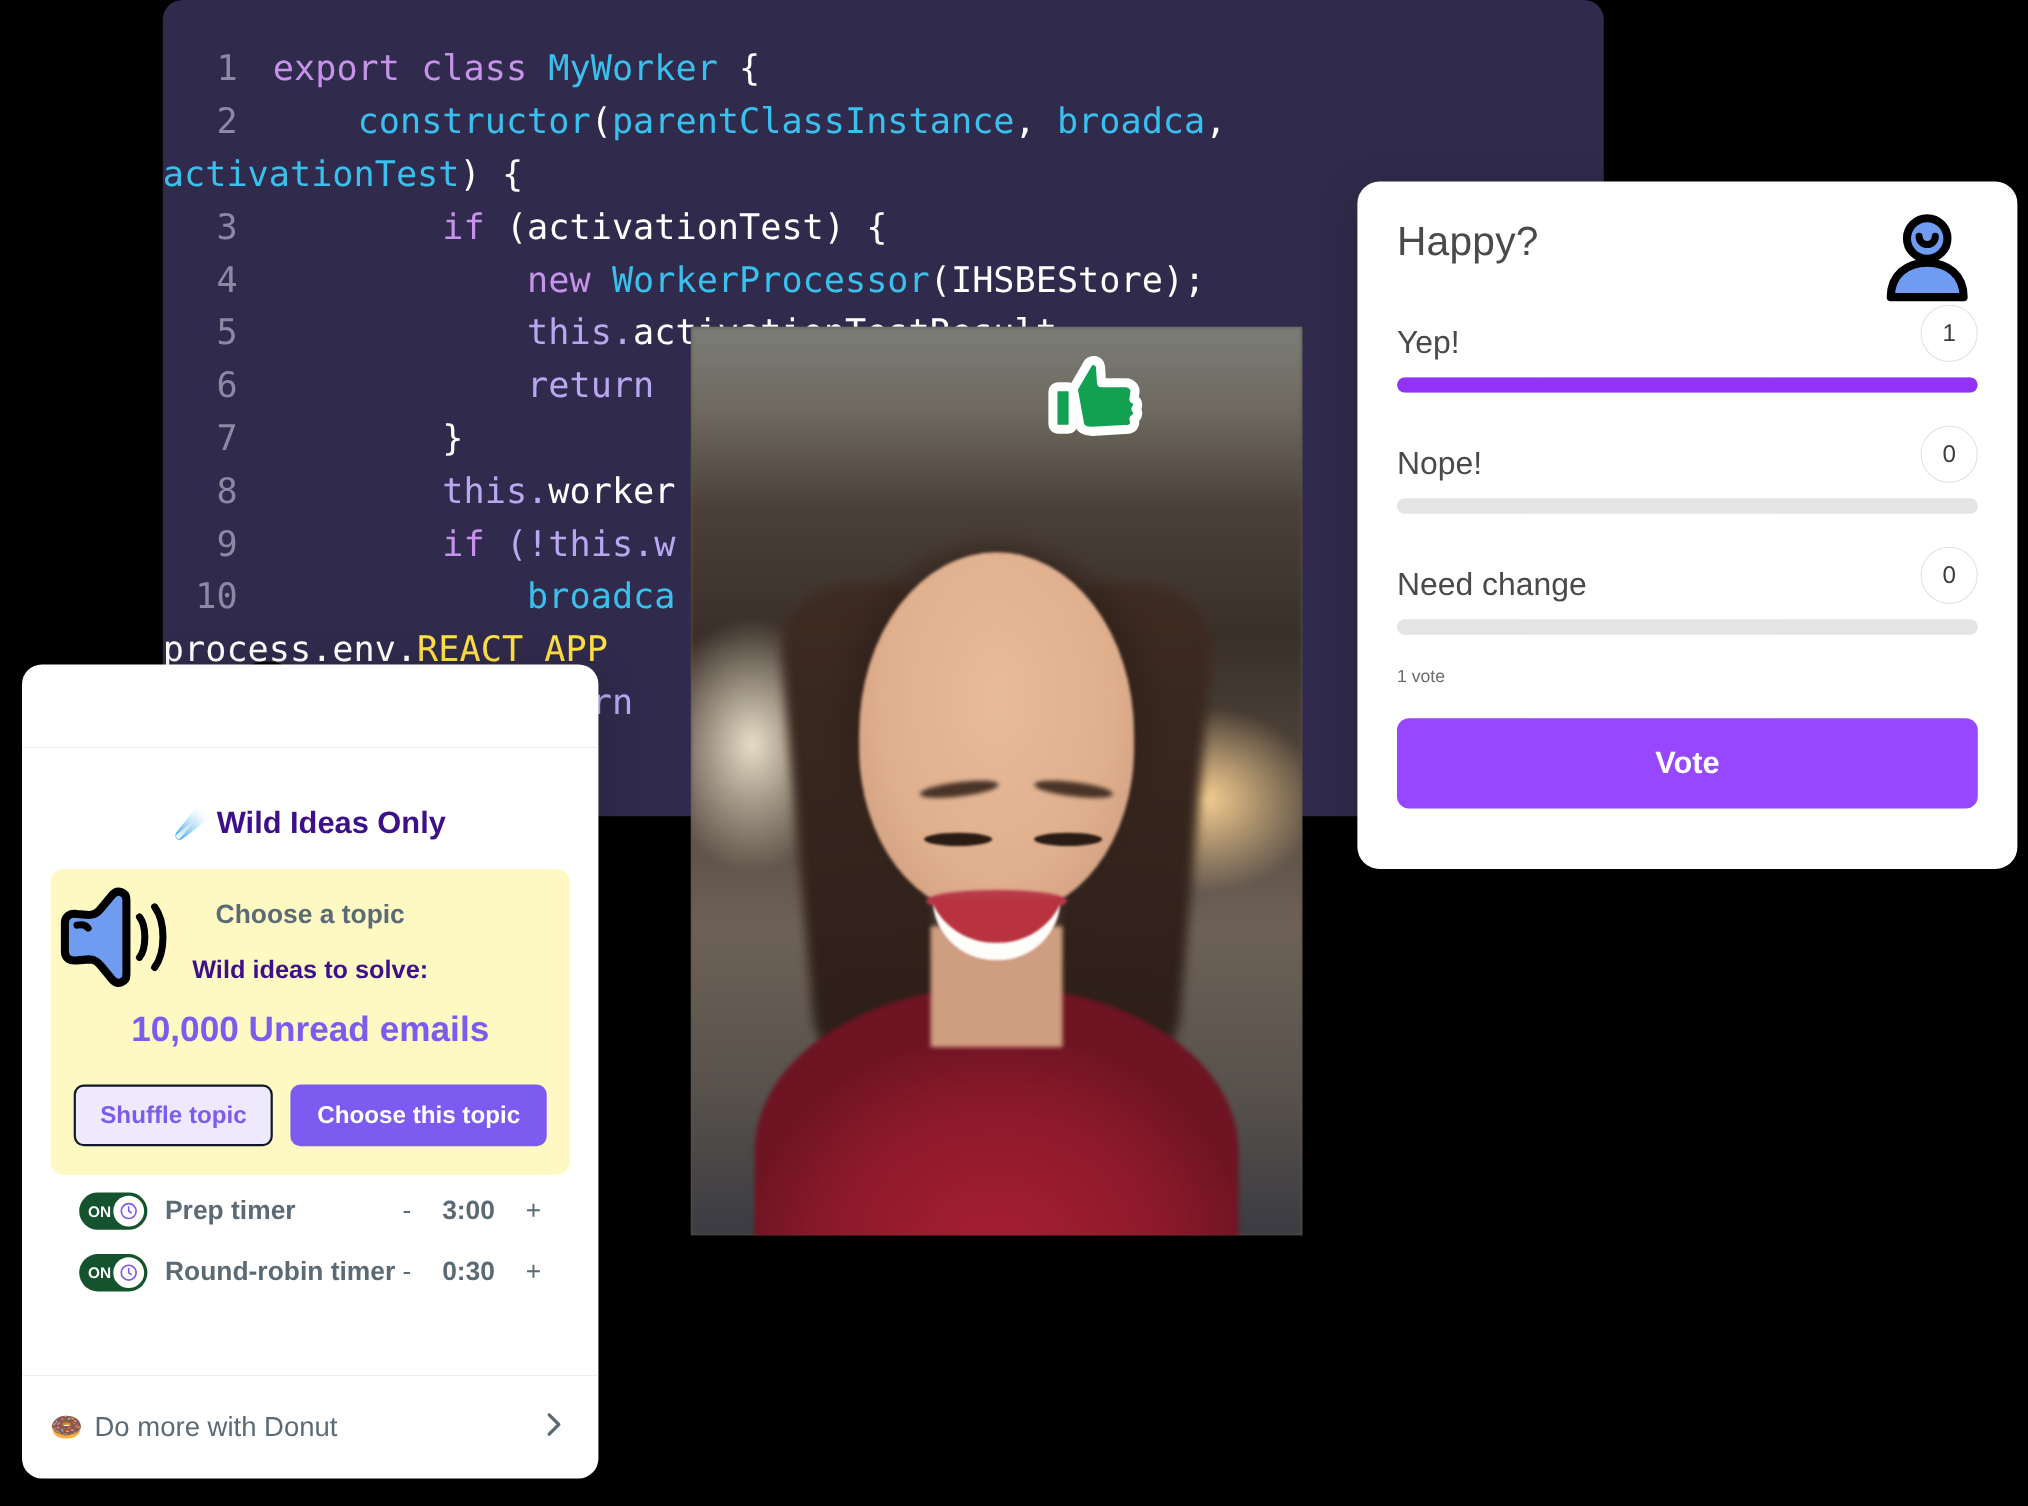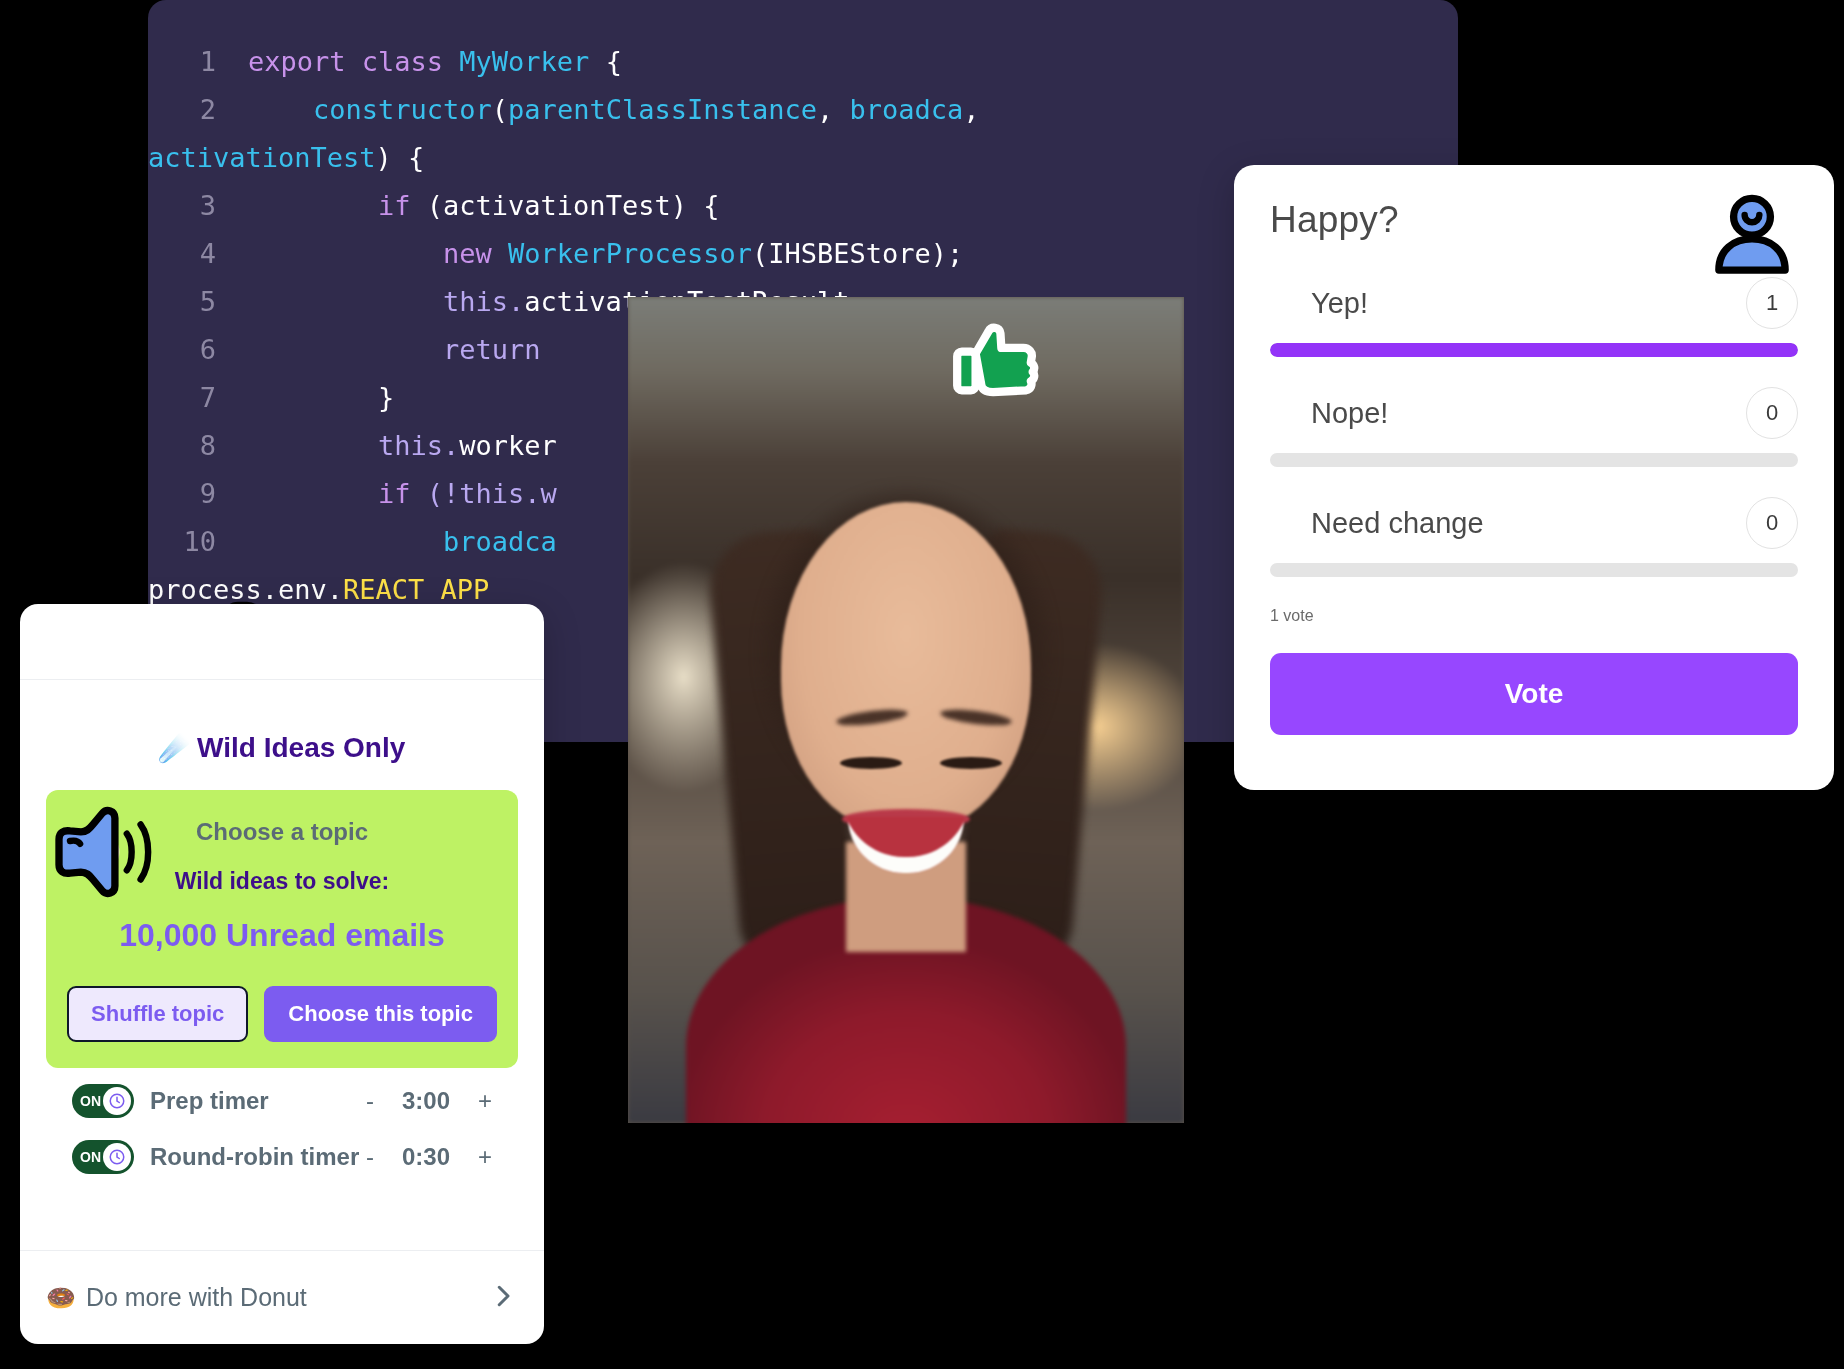--- a/index.html
+++ b/index.html
@@ -13,21 +13,21 @@
 
   
   .code-panel {
     position: absolute;
     left: 148px; top: 0px;
     width: 1310px; height: 742px;
     background: #302b4c;
     border-radius: 18px;
     overflow: hidden;
     font-family: "DejaVu Sans Mono", "Liberation Mono", monospace;
-    font-size: 27px;
+    font-size: 32px;
     line-height: 48px;
     padding: 38px 0 0 0;
   }
   .code-line { display: block; white-space: pre; position: relative; padding-left: 0; }
   .ln {
     display: inline-block;
     width: 68px;
     text-align: right;
     color: #8d88a3;
     margin-right: 32px;
@@ -62,21 +62,21 @@
   }
   .poll-title {
     font-size: 37px; font-weight: 400; color: #4a4a4a;
     letter-spacing: .2px; margin-bottom: 36px;
   }
   .poll-avatar {
     position: absolute; right: 36px; top: 26px;
     width: 92px; height: 92px;
   }
   .opt { position: relative; margin-bottom: 30px; }
-  .opt-row { display: flex; align-items: center; justify-content: space-between; margin-left: 41px; }
+  .opt-row { display: flex; align-items: flex-end; justify-content: space-between; }
   .opt-label { font-size: 29px; color: #4a4a4a; }
   .opt-count {
     width: 52px; height: 52px; border-radius: 50%;
     border: 1.5px solid #e2e2e2; background:#fff;
     display: flex; align-items: center; justify-content: center;
     font-size: 22px; color: #3b3b3b; flex: 0 0 auto;
   }
   .opt-bar {
     margin-top: 14px; height: 14px; border-radius: 8px;
     background: #e4e4e4; overflow: hidden;
@@ -170,21 +170,21 @@
   }
   .donut-head { height: 76px; border-bottom: 1px solid #eceef1; }
   .donut-body { padding: 0 26px; }
   .wild-title {
     margin-top: 52px; text-align: center;
     font-size: 28px; font-weight: 700; color: #3d0f8a;
   }
   .wild-title .emoji { font-size: 26px; margin-right: 6px; }
   .topic-box {
     margin-top: 26px;
-    background: #bef264; border-radius: 12px;
+    background: #fef9c3; border-radius: 12px;
     padding: 28px 20px 26px 20px; text-align: center;
     position: relative;
   }
   .choose-topic { font-size: 24px; color: #5b6b76; font-weight: 700; }
   .wild-solve { margin-top: 22px; font-size: 23px; font-weight: 700; color: #3d0f8a; }
   .topic-value { margin-top: 22px; font-size: 32px; font-weight: 700; color: #7c5cf0; }
   .topic-btns { margin-top: 32px; display: flex; gap: 16px; justify-content: center; }
   .btn-outline {
     background: #eee9fd; border: 2px solid #0f172a; color: #7c5cf0;
     border-radius: 9px; padding: 0 22px; height: 56px;

